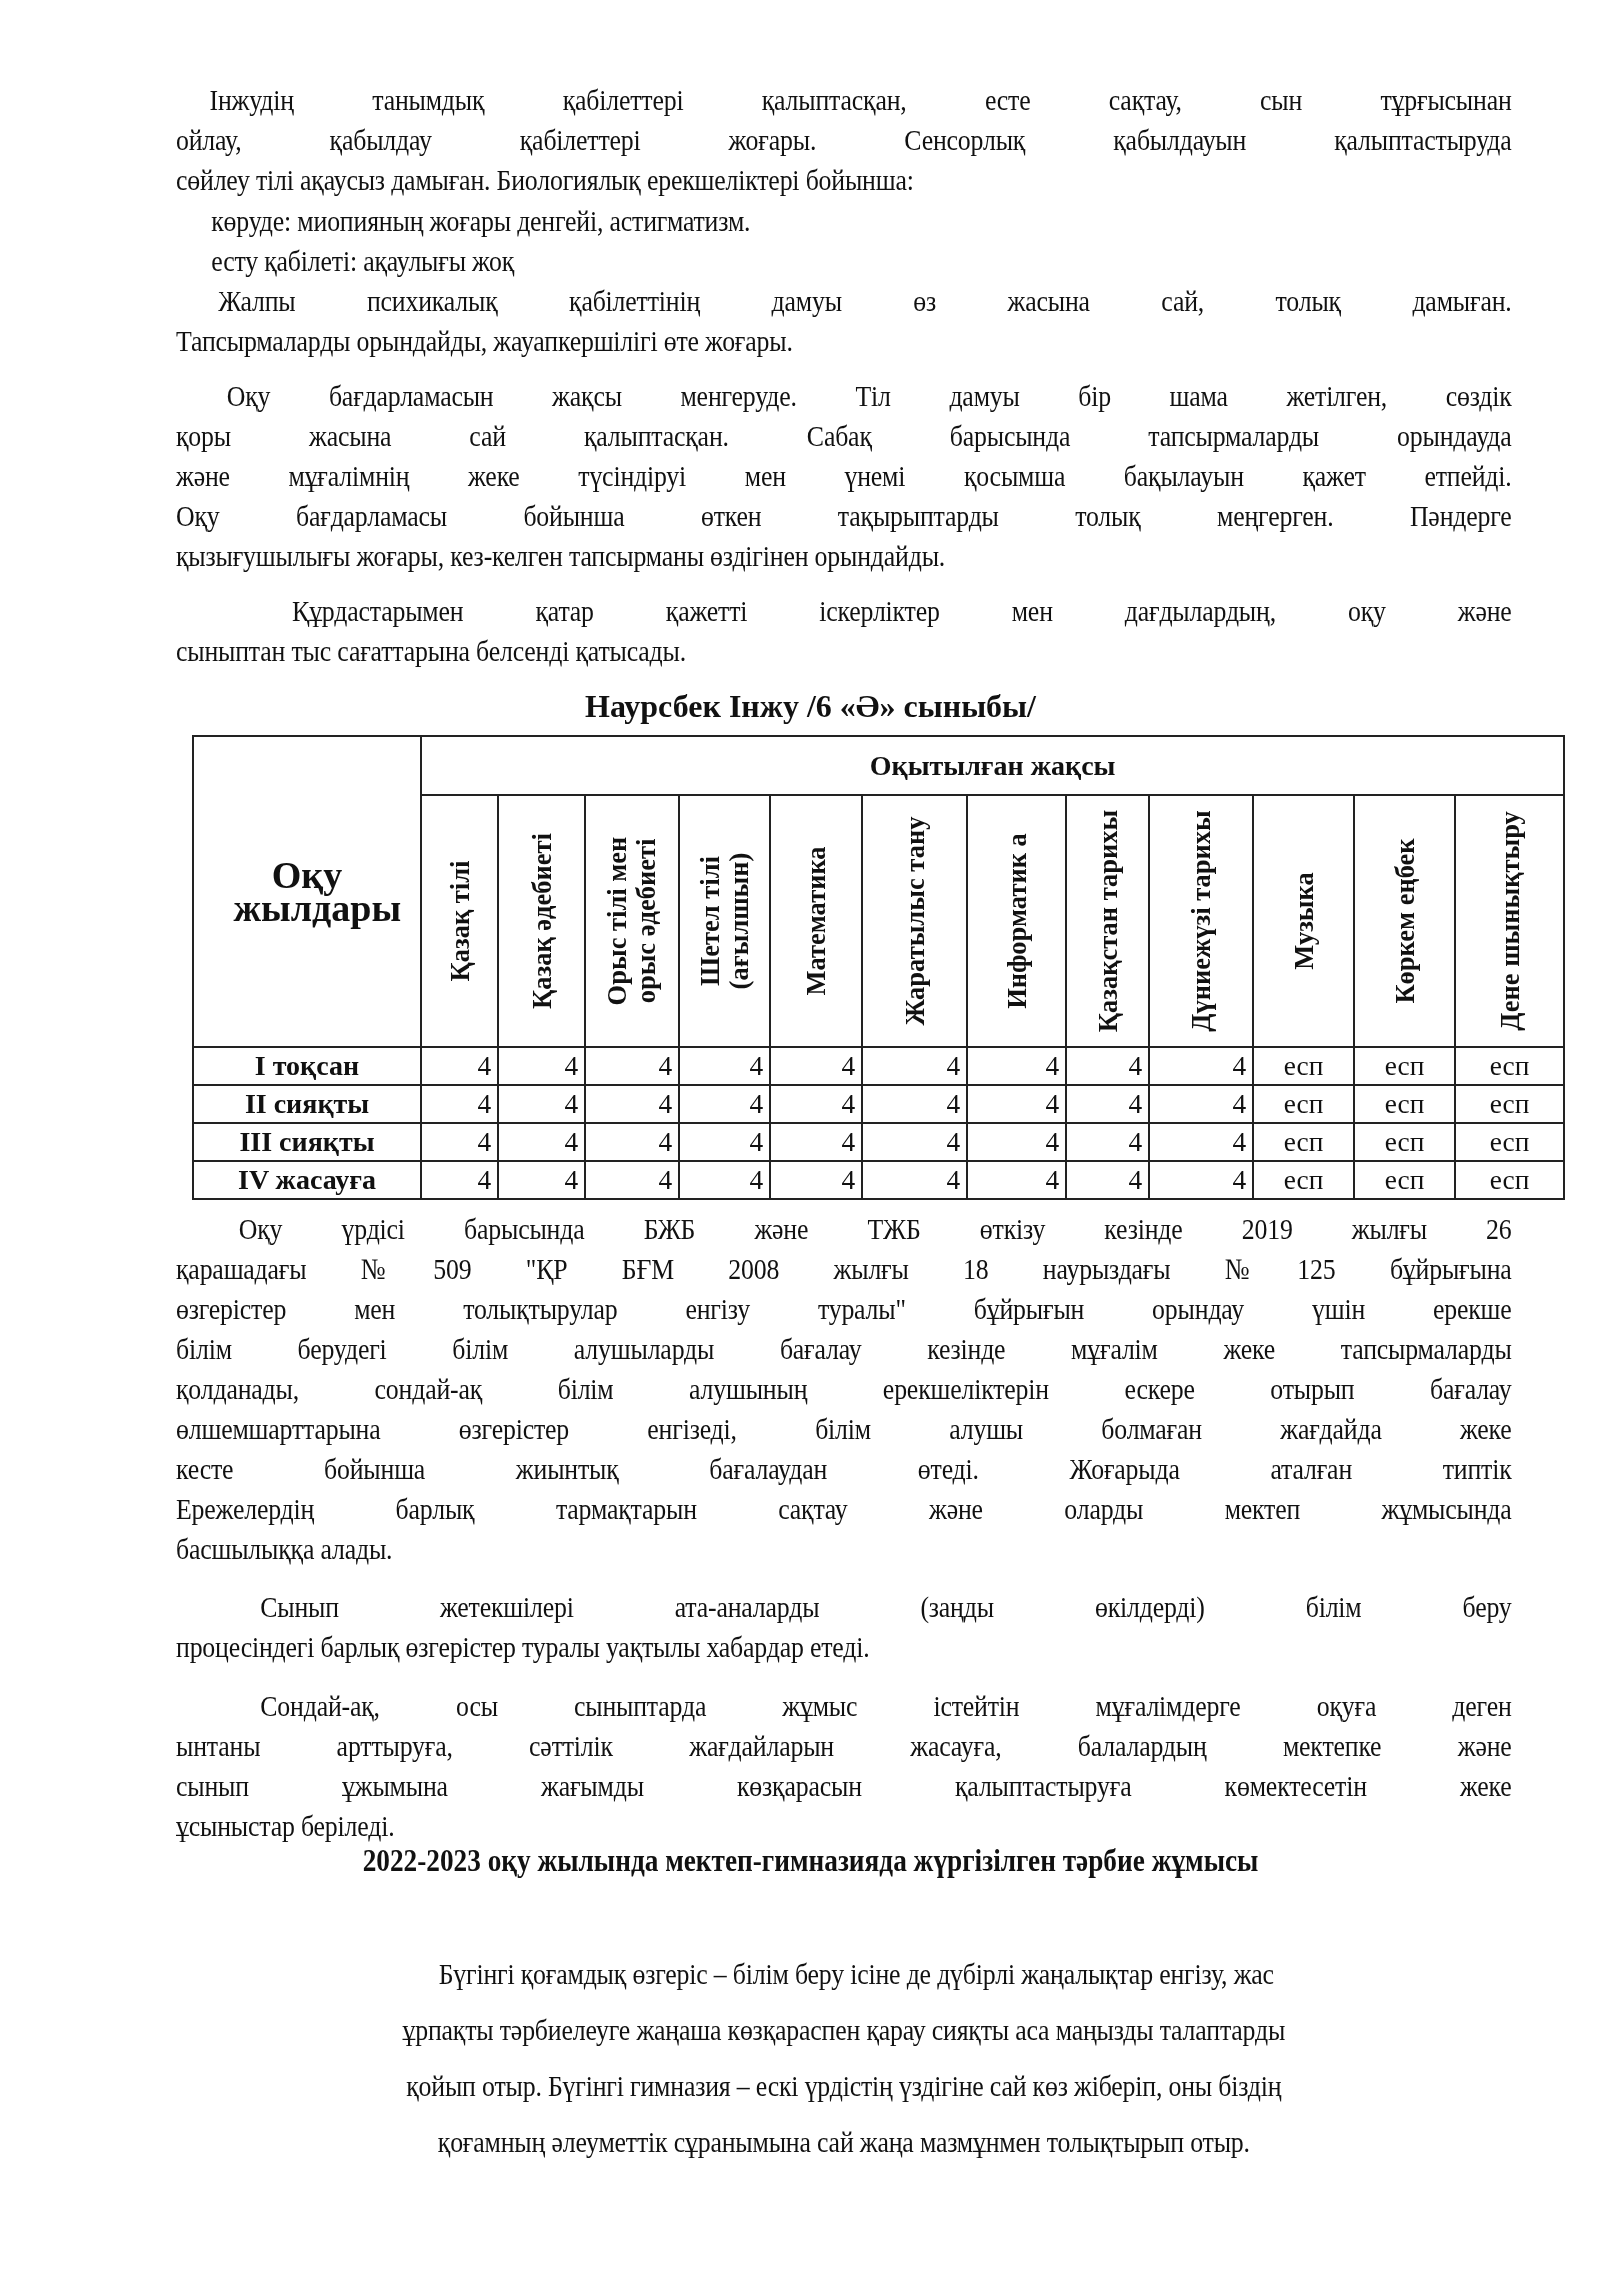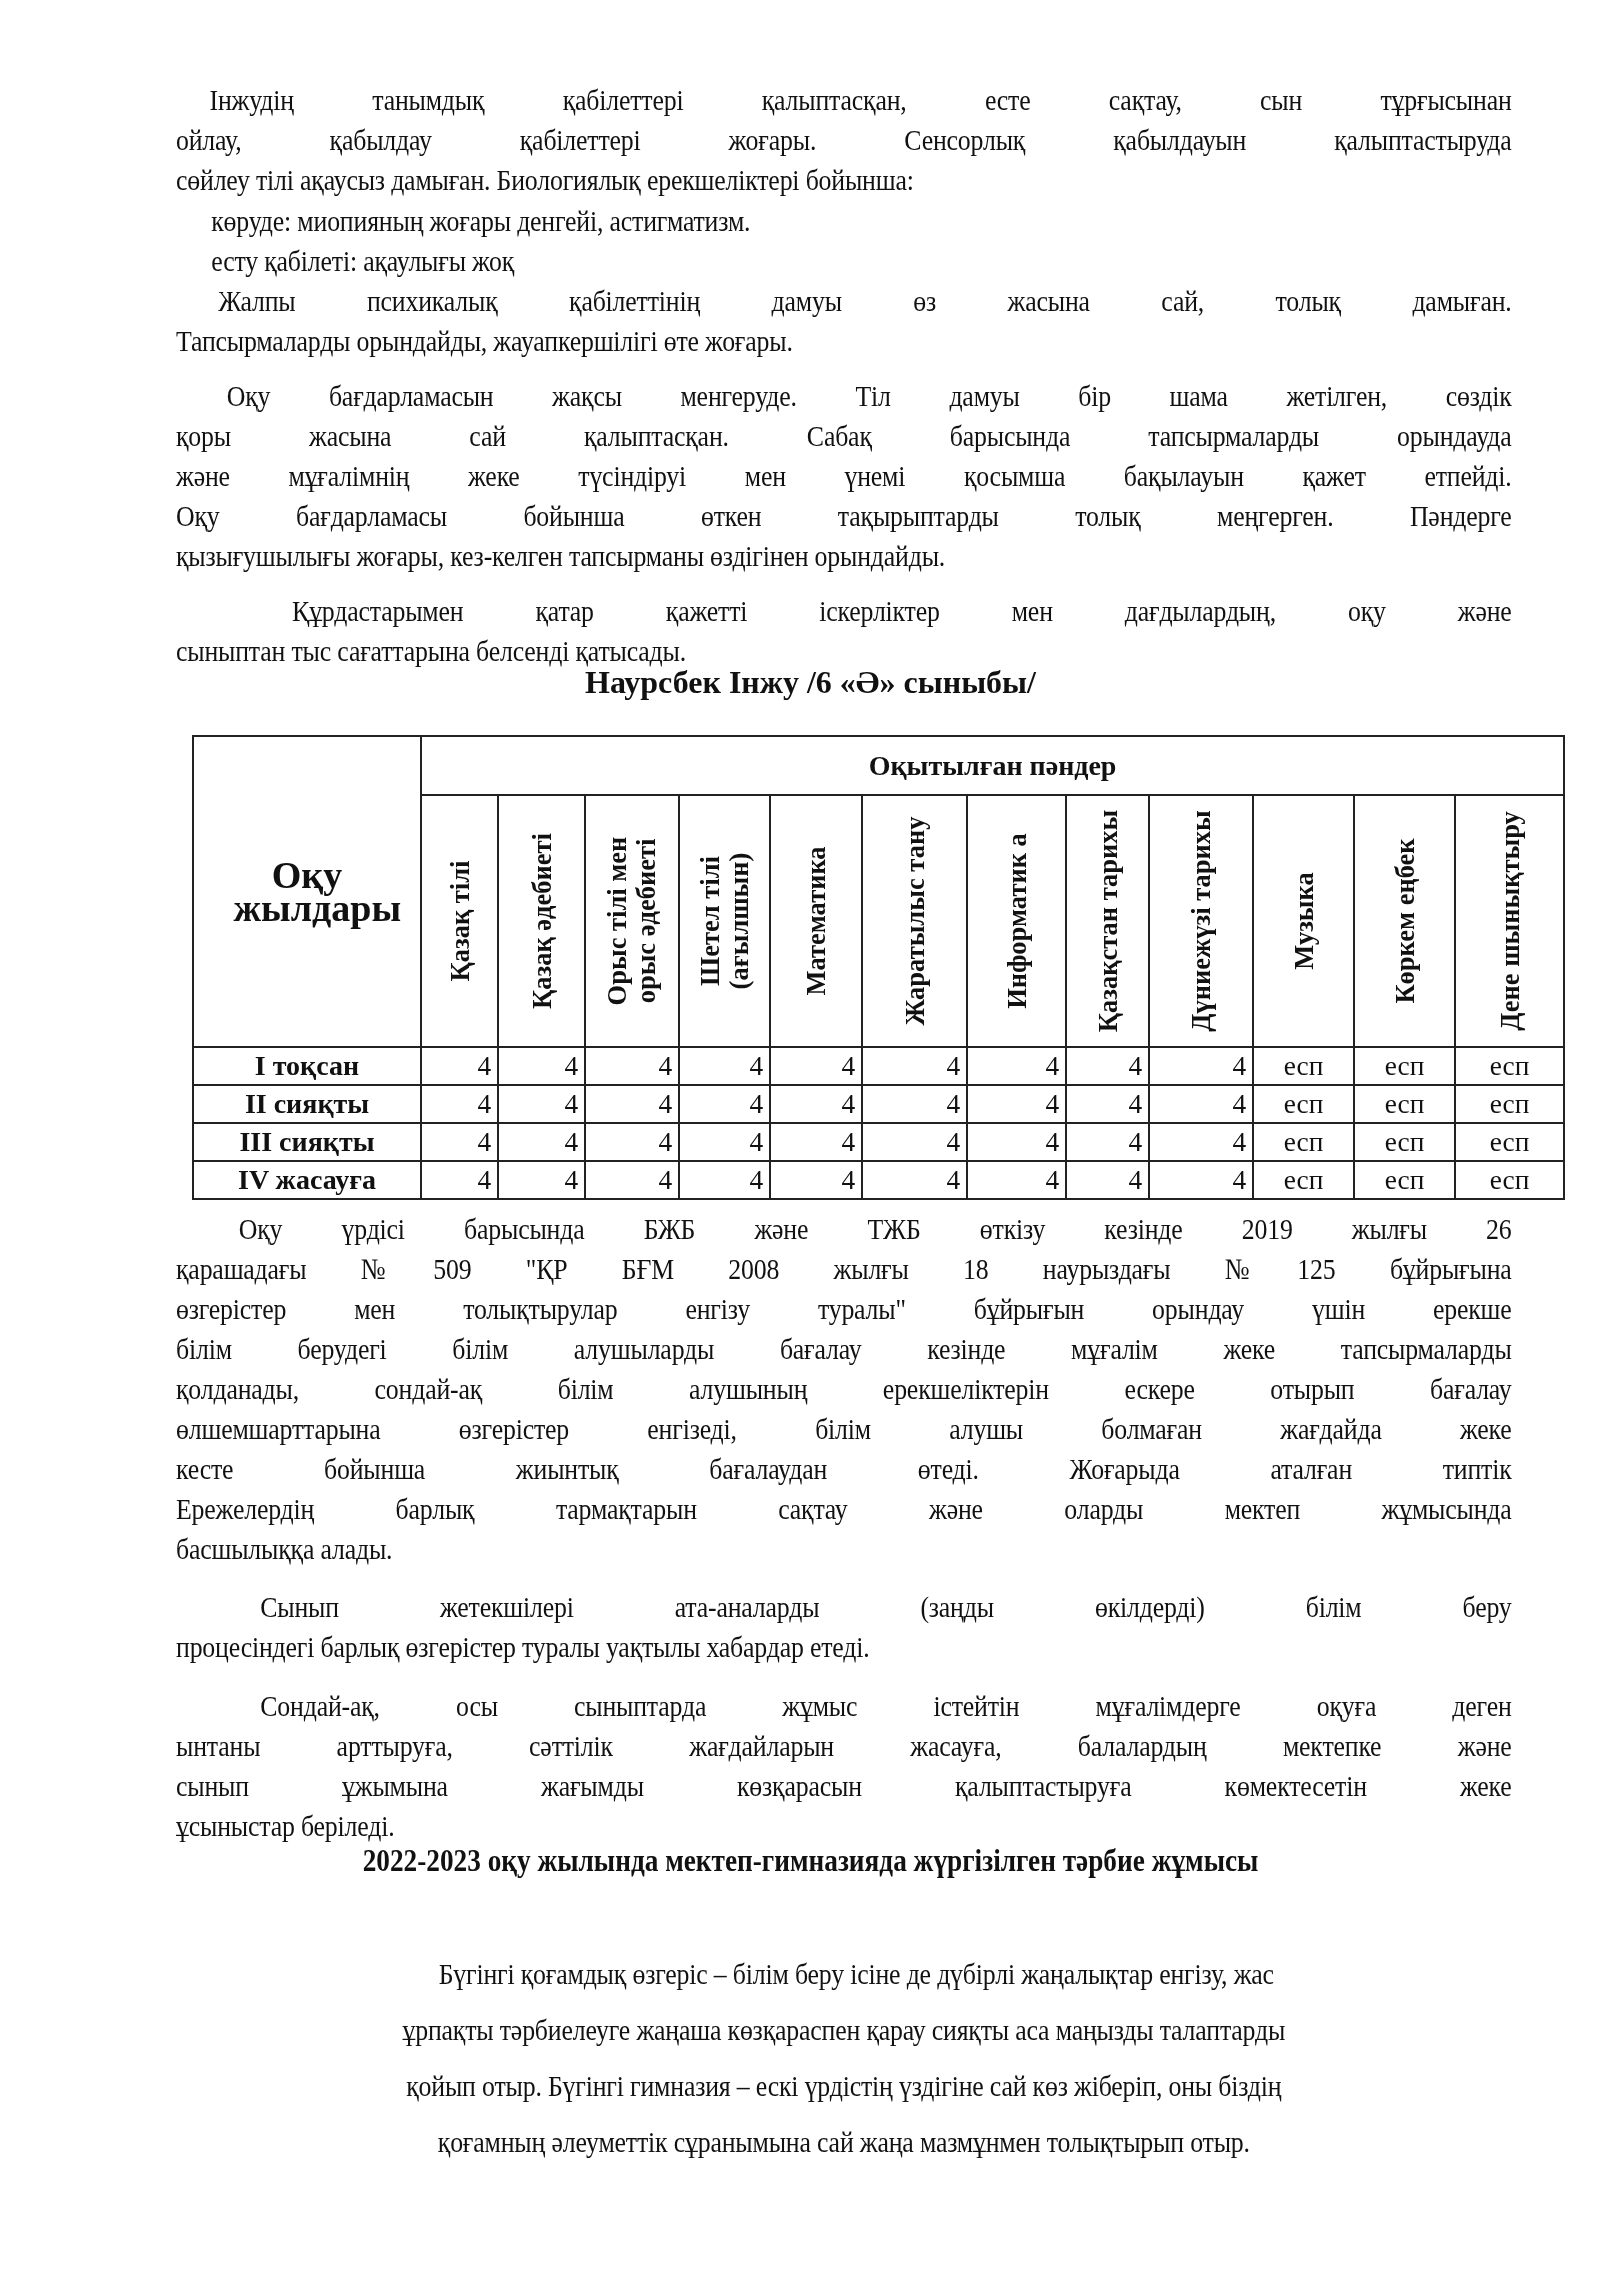--- a/index.html
+++ b/index.html
@@ -151,21 +151,21 @@
     <span class="line">және  мұғалімнің жеке  түсіндіруі мен үнемі қосымша бақылауын қажет етпейді.</span>
     <span class="line">Оқу бағдарламасы бойынша өткен тақырыптарды толық меңгерген. Пәндерге</span>
     <span class="line last">қызығушылығы жоғары, кез-келген тапсырманы өздігінен орындайды.</span>
   </div>
 
   <div class="p narrow" style="top:591px;">
     <span class="line" style="padding-left:135px;">Құрдастарымен қатар қажетті іскерліктер мен дағдылардың, оқу және</span>
     <span class="line last">сыныптан тыс сағаттарына белсенді қатысады.</span>
   </div>
 
-  <div class="title" style="top:664px;">Наурсбек Інжу  /6 «Ә» сыныбы/</div>
+  <div class="title" style="top:688px;">Наурсбек Інжу  /6 «Ә» сыныбы/</div>
 
   <table class="grades">
     <colgroup>
       <col style="width:228px">
       <col style="width:77px">
       <col style="width:87px">
       <col style="width:94px">
       <col style="width:91px">
       <col style="width:92px">
       <col style="width:105px">
@@ -174,21 +174,21 @@
       <col style="width:104px">
       <col style="width:101px">
       <col style="width:101px">
       <col style="width:109px">
     </colgroup>
     <thead>
       <tr>
         <th rowspan="2" class="label-head">
           <span style="display:inline-block;width:147px;">Оқу жылдары</span>
         </th>
-        <th colspan="12" class="group-head">Оқытылған пәндер</th>
+        <th colspan="12" class="group-head">Оқытылған жақсы</th>
       </tr>
       <tr>
         <th class="subj">
             <div class="vwrap">Қазақ тілі</div>
           </th>
         <th class="subj">
             <div class="vwrap">Қазақ әдебиеті</div>
           </th>
         <th class="subj">
             <div class="vwrap">Орыс тілі мен орыс әдебиеті</div>

